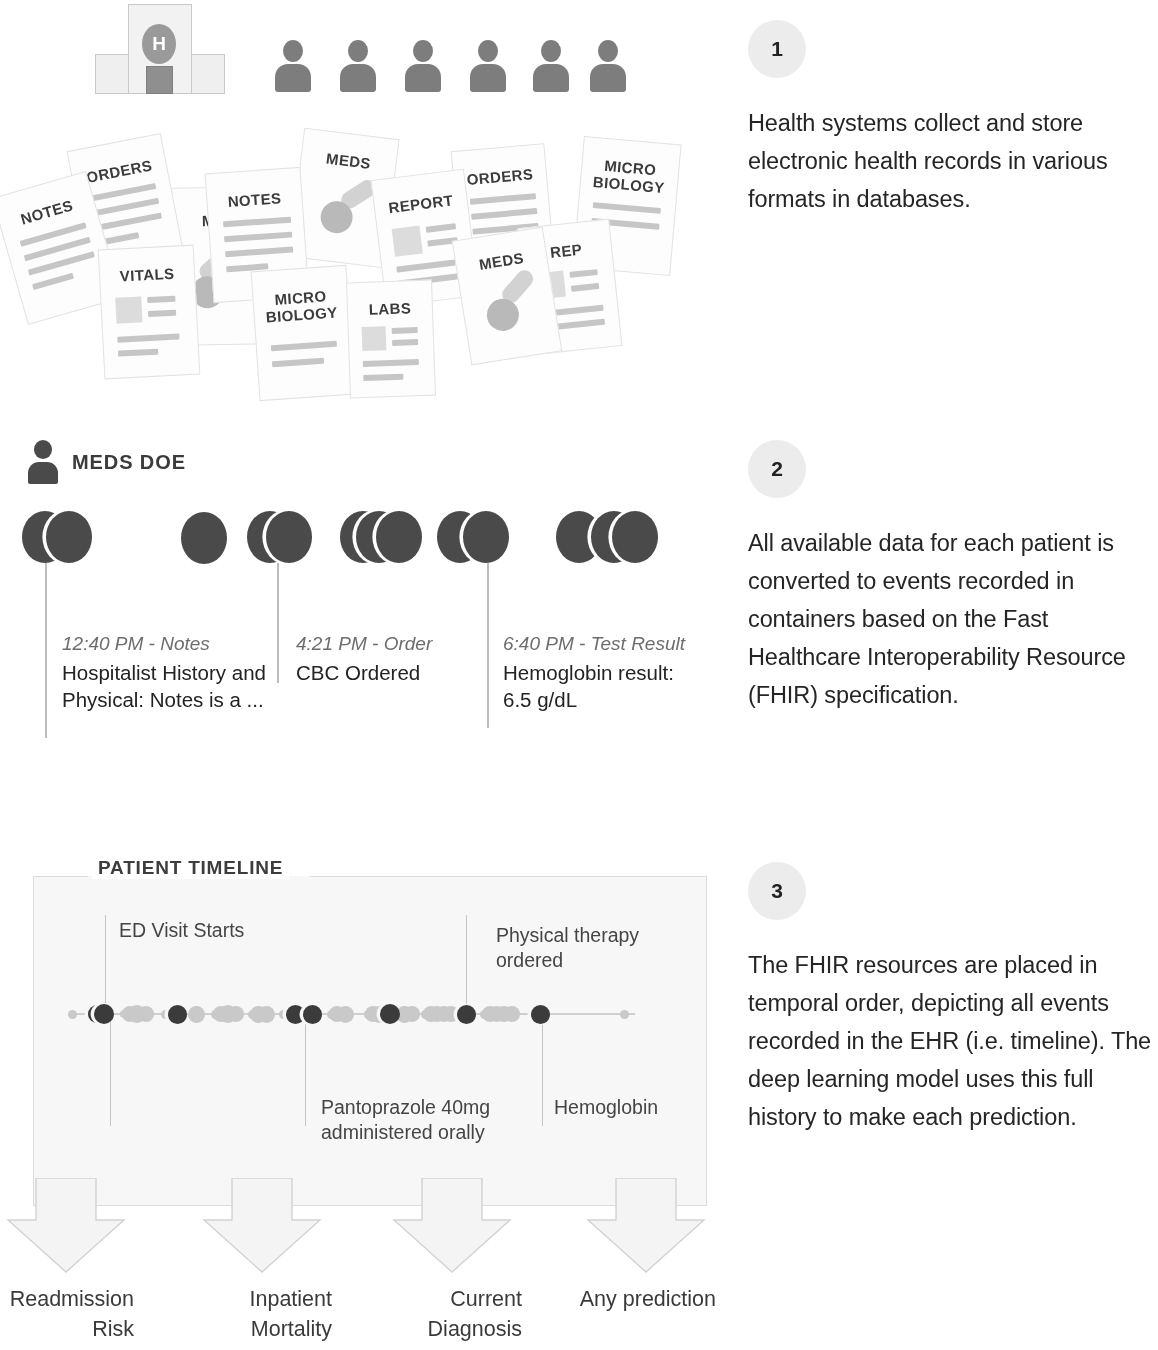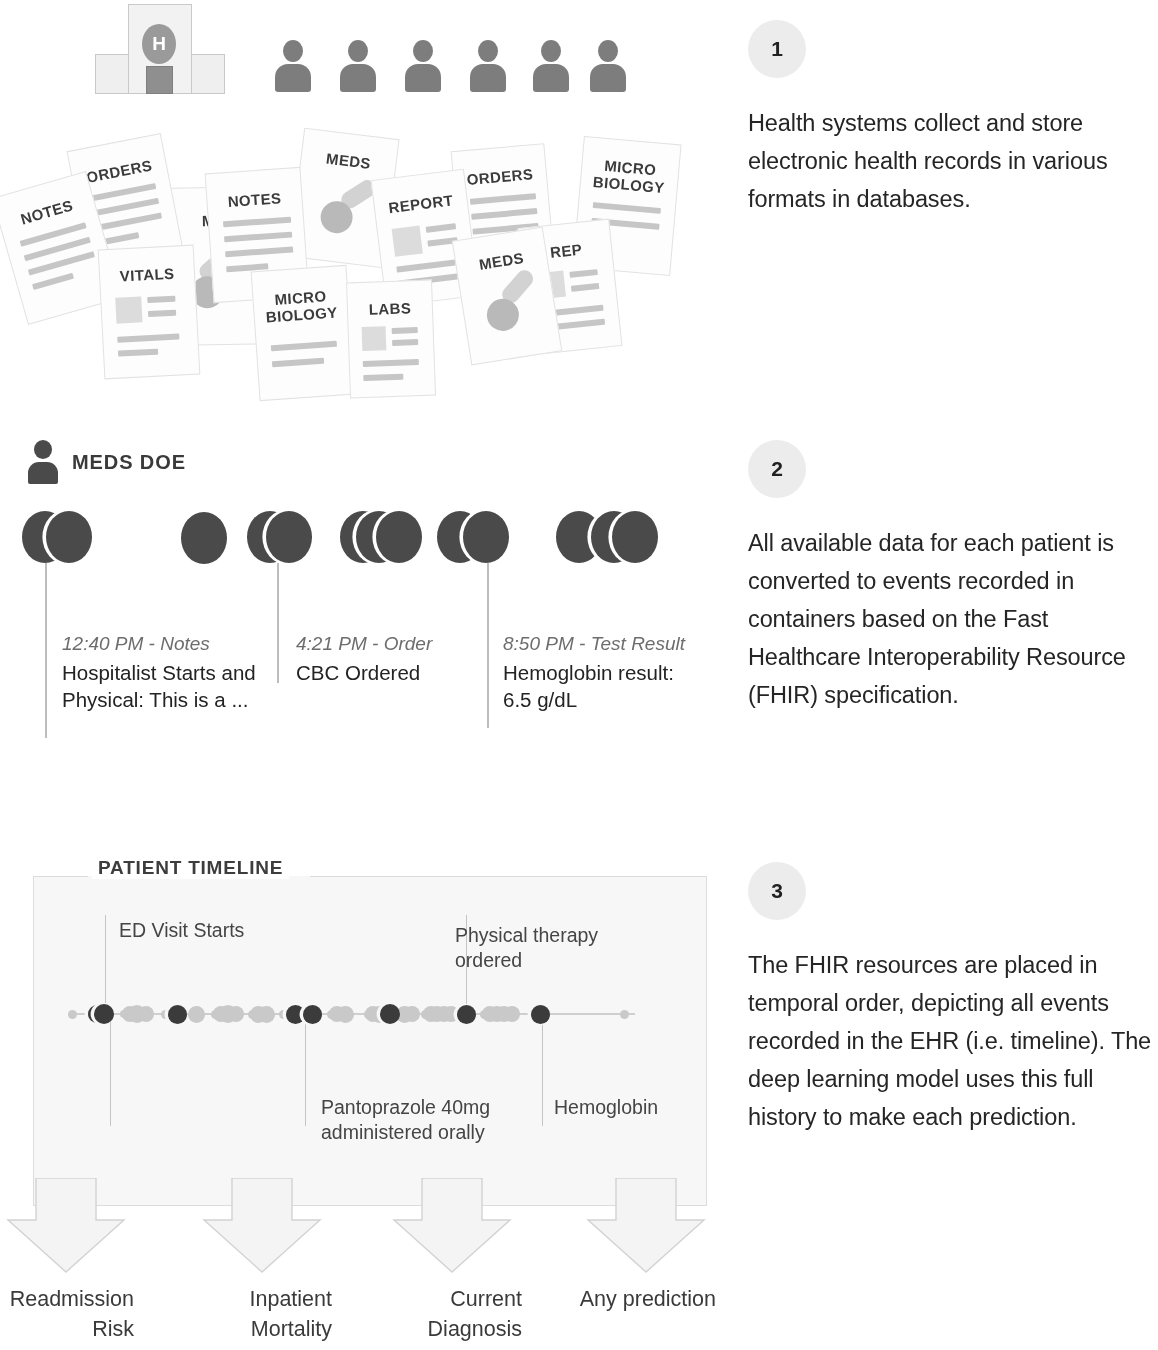--- a/index.html
+++ b/index.html
@@ -240,28 +240,28 @@
   <div class="ev" style="left:556px;top:511px;"></div>
   <div class="ev" style="left:591px;top:511px;"></div>
   <div class="ev" style="left:612px;top:511px;"></div>
 
   <div class="ev-line" style="left:45px;top:563px;height:175px;"></div>
   <div class="ev-line" style="left:277px;top:563px;height:120px;"></div>
   <div class="ev-line" style="left:487px;top:563px;height:165px;"></div>
 
   <div class="ev-cap" style="left:62px;top:632px;">
     <div class="tm">12:40 PM - Notes</div>
-    <div class="ds">Hospitalist Starts and Physical: This is a ...</div>
+    <div class="ds">Hospitalist History and Physical: Notes is a ...</div>
   </div>
   <div class="ev-cap" style="left:296px;top:632px;width:190px;">
     <div class="tm">4:21 PM - Order</div>
     <div class="ds">CBC Ordered</div>
   </div>
   <div class="ev-cap" style="left:503px;top:632px;width:195px;">
-    <div class="tm">8:50 PM - Test Result</div>
+    <div class="tm">6:40 PM - Test Result</div>
     <div class="ds">Hemoglobin result: 6.5 g/dL</div>
   </div>
 
   <div class="tl-box"></div>
   <div class="tl-top-l"></div>
   <div class="tl-top-r"></div>
   <div class="tl-title">PATIENT TIMELINE</div>
 
   <div class="tl-axis" style="left:70px;top:1013px;width:565px;"></div>
 
@@ -310,21 +310,21 @@
       <div class="tl-dot" style="left: 619.5px; top: 1009.5px; width: 9px; height: 9px; background: rgb(201, 201, 201); z-index: 2;"></div>
     </div>
 
   <div class="tl-conn" style="left:105px;top:915px;height:99px;"></div>
   <div class="tl-conn" style="left:466px;top:915px;height:99px;"></div>
   <div class="tl-conn" style="left:110px;top:1014px;height:112px;"></div>
   <div class="tl-conn" style="left:305px;top:1014px;height:112px;"></div>
   <div class="tl-conn" style="left:542px;top:1014px;height:112px;"></div>
 
   <div class="tl-lab" style="left:119px;top:918px;width:190px;">ED Visit Starts</div>
-  <div class="tl-lab" style="left:455px;top:923px;width:160px;">Physical therapy ordered</div>
+  <div class="tl-lab" style="left:496px;top:923px;width:160px;">Physical therapy ordered</div>
 
   <div class="tl-lab" style="left:321px;top:1095px;width:195px;">Pantoprazole 40mg administered orally</div>
   <div class="tl-lab" style="left:554px;top:1095px;width:130px;">Hemoglobin</div>
 
   <div class="arrow" style="left:6px;top:1178px;">
     <svg width="120" height="96" viewBox="0 0 120 96">
       <polygon points="30,0 90,0 90,42 118,42 60,94 2,42 30,42" fill="#f4f4f4" stroke="#d2d2d2" stroke-width="1.4"></polygon>
     </svg>
   </div>
   <div class="arrow" style="left:202px;top:1178px;">

